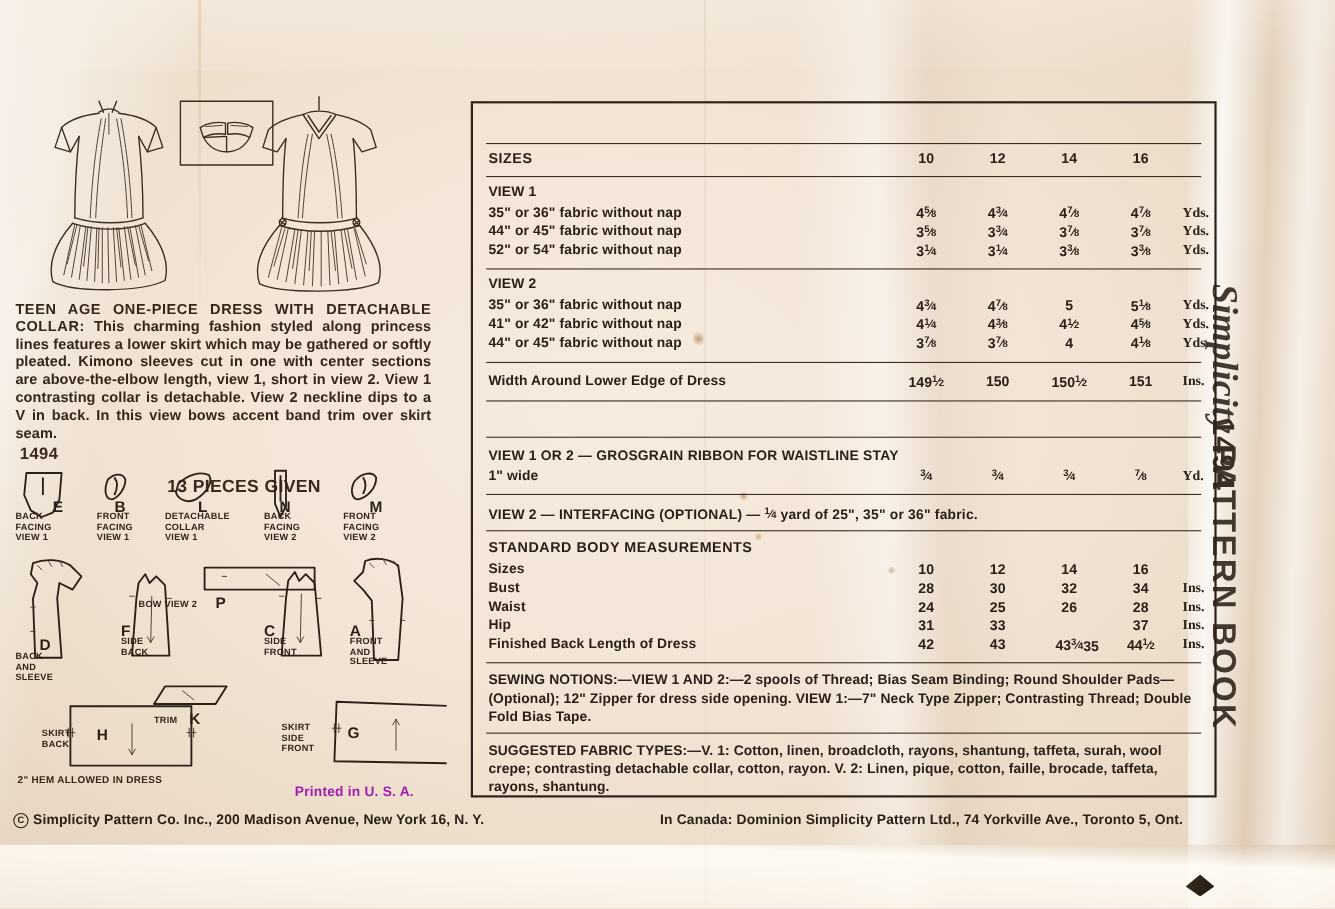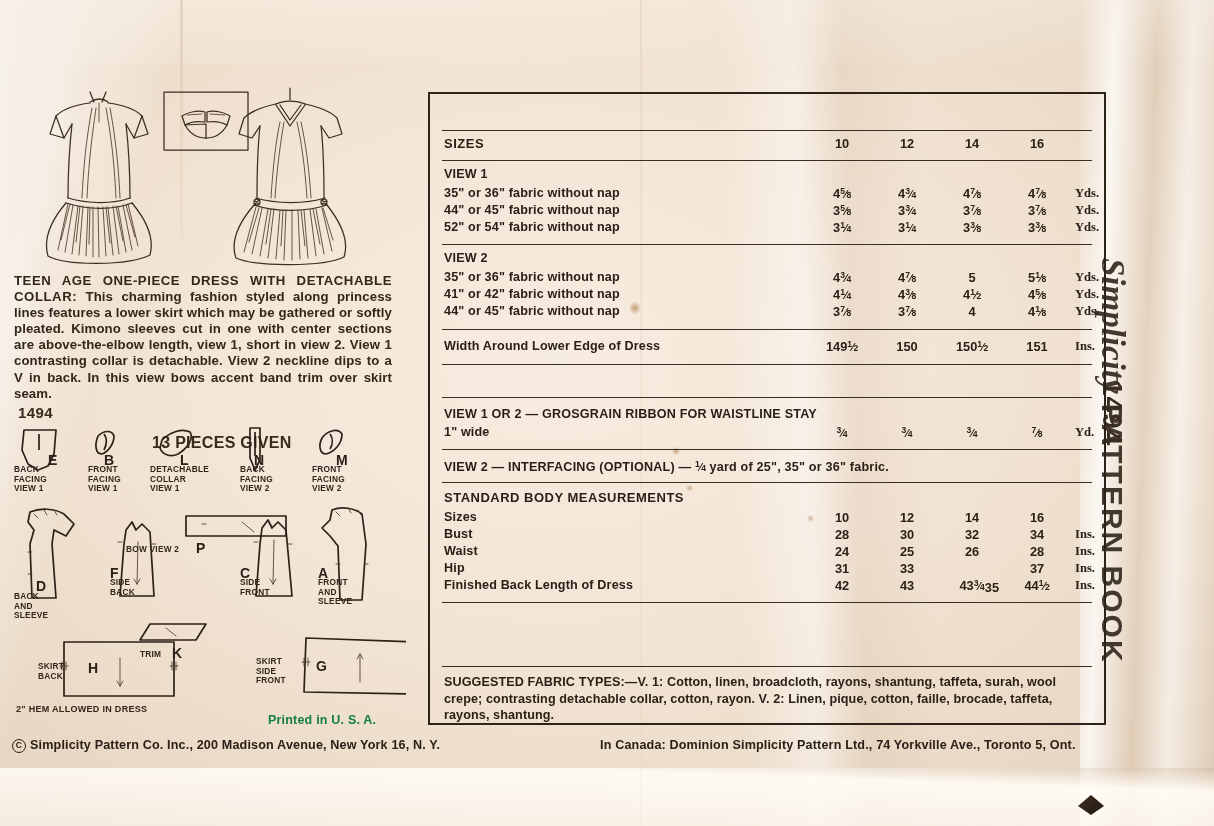--- a/index.html
+++ b/index.html
@@ -52,21 +52,21 @@
     position:absolute;left:152px;top:409px;font-size:16px;font-weight:bold;letter-spacing:.3px;color:#3a2a1d;margin-top:25px;
   }
   .pc-label{
     position:absolute;font-size:8.3px;font-weight:bold;line-height:9.6px;
     letter-spacing:.25px;color:#32241a;text-transform:uppercase;white-space:pre-line;
   }
   .pc-letter{
     position:absolute;font-size:14px;font-weight:bold;color:#2b2017;font-family:"Liberation Sans",sans-serif;
   }
   #hem-note{position:absolute;left:16px;top:704px;font-size:9px;font-weight:bold;letter-spacing:.3px;color:#35261a;}
-  #printed-usa{position:absolute;left:268px;top:713px;font-size:12.5px;font-weight:bold;letter-spacing:.2px;color:#15803d;}
+  #printed-usa{position:absolute;left:268px;top:713px;font-size:12.5px;font-weight:bold;letter-spacing:.2px;color:#a21caf;}
   #copyright{
     position:absolute;left:12px;top:738px;font-size:12.6px;font-weight:bold;letter-spacing:.15px;color:#2b2017;white-space:nowrap;
   }
   #copyright .cmark{
     display:inline-block;width:12px;height:12px;border:1.3px solid #2b2017;border-radius:50%;
     font-size:8.5px;line-height:11px;text-align:center;margin-right:4px;vertical-align:1px;font-weight:bold;
   }
   #canada{
     position:absolute;left:600px;top:738px;font-size:12.6px;font-weight:bold;letter-spacing:.15px;color:#2b2017;white-space:nowrap;
   }
@@ -475,18 +475,19 @@
 
   <div class="row" style="top:484px;">Finished Back Length of Dress</div>
   <div class="num" style="left:385px;top:484px;">42</div>
   <div class="num" style="left:450px;top:484px;">43</div>
   <div class="num" style="left:515px;top:484px;">43<span class="fr"><sup>3</sup>⁄<sub>4</sub></span></div>
   <div class="num" style="left:580px;top:484px;">44<span class="fr"><sup>1</sup>⁄<sub>2</sub></span></div>
   <div class="unit" style="left:645px;top:484px;">Ins.</div>
 
   <div class="rule" style="top:508px;"></div>
 
+  <div class="note" style="top:516px;text-indent:0;padding-left:0;">SEWING NOTIONS:—VIEW 1 AND 2:—2 spools of Thread; Bias Seam Binding; Round Shoulder Pads—(Optional); 12" Zipper for dress side opening. VIEW 1:—7" Neck Type Zipper; Contrasting Thread; Double Fold Bias Tape.</div>
   <div class="rule" style="top:572px;"></div>
 
   <div class="note" style="top:580px;">SUGGESTED FABRIC TYPES:—V. 1: Cotton, linen, broadcloth, rayons, shantung, taffeta, surah, wool crepe; contrasting detachable collar, cotton, rayon. V. 2: Linen, pique, cotton, faille, brocade, taffeta, rayons, shantung.</div>
 
 </div>
 </div>
 
 </body></html>

